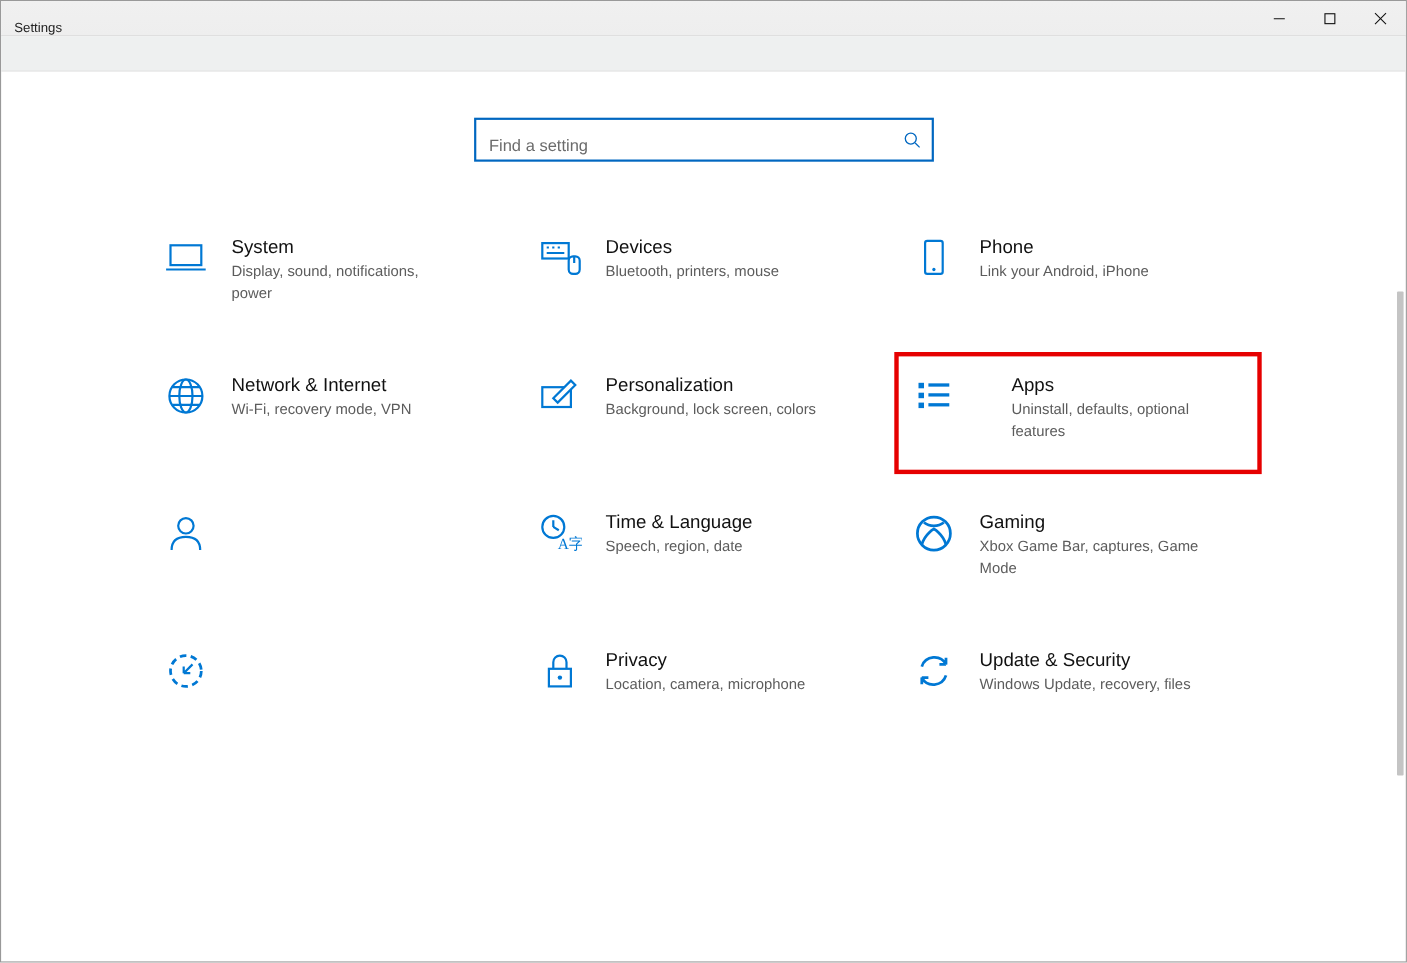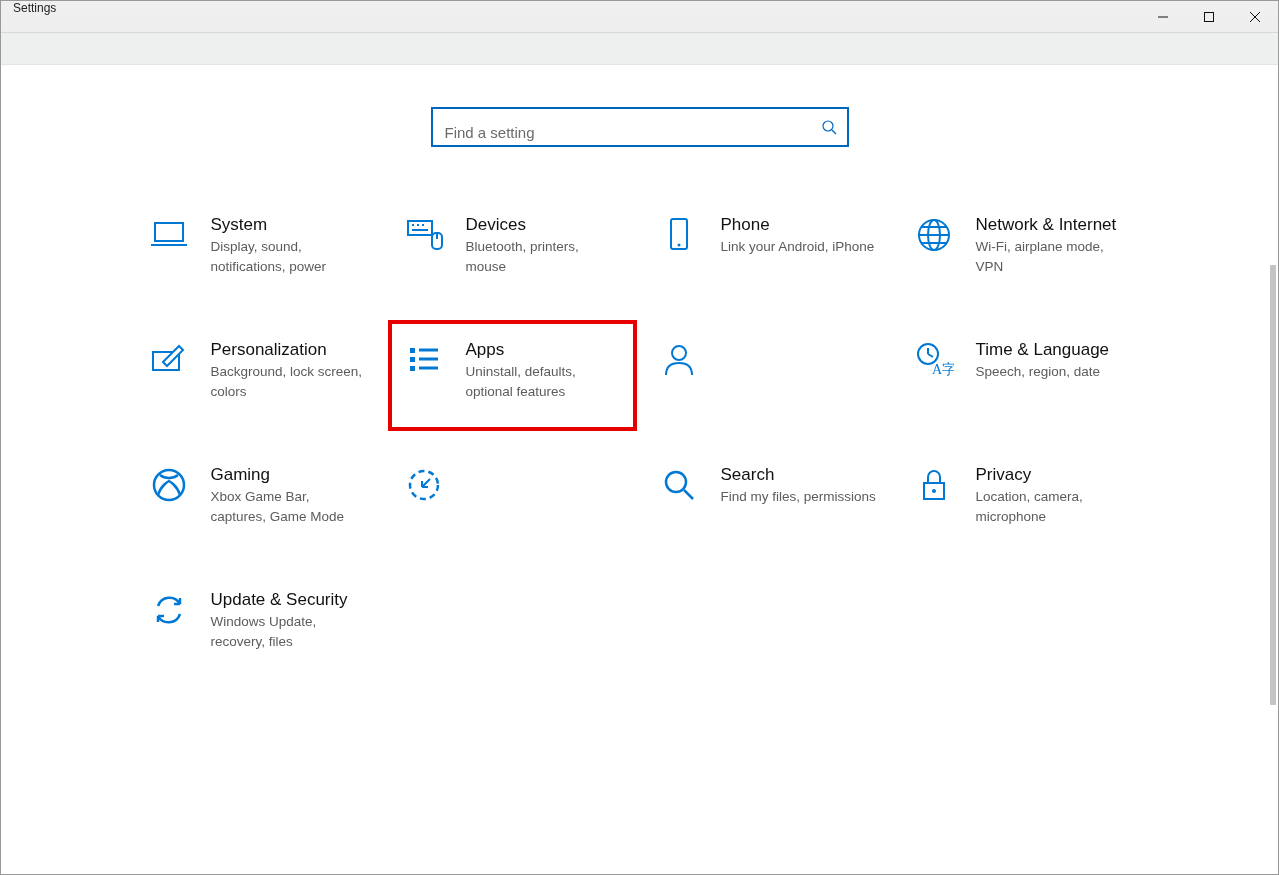--- a/index.html
+++ b/index.html
@@ -10,21 +10,21 @@
     height: 875px;
     overflow: hidden;
     position: relative;
     border: 1px solid #999;
   }
   .titlebar {
     height: 32px;
     background: linear-gradient(#f0f0f0, #eeeeee);
     border-bottom: 1px solid #d8d8d8;
     display: flex;
-    align-items: flex-start;
+    align-items: flex-end;
     padding-left: 12px;
     font-size: 12px;
     color: #222;
   }
   .titlebar-title { flex: 0 0 auto; }
   .titlebar-spacer { flex: 1; }
   .win-controls { display: flex; height: 100%; }
   .win-btn {
     width: 46px;
     height: 100%;
@@ -71,38 +71,39 @@
   .search-input::placeholder { color: #6b6b6b; font-weight: 300; }
   .search-icon {
     color: #0067c0;
     display:flex;
     align-items:center;
   }
   .grid {
     width: 1010px;
     margin: 0 auto;
     display: grid;
-    grid-template-columns: repeat(4, 1fr);
+    grid-template-columns: repeat(3, 1fr);
     column-gap: 10px;
     row-gap: 48px;
   }
   .tile {
     display: flex;
     align-items: flex-start;
     padding: 8px 12px;
     cursor: default;
     position: relative;
   }
   .tile.highlight {
     outline: 4px solid #e60000;
     outline-offset: -2px;
     padding-top: 18px;
     padding-bottom: 28px;
     margin-top:-10px;
     margin-bottom:-20px;
+    gap:29px;
   }
   .tile-icon {
     width: 44px;
     height: 44px;
     color: #0078d4;
     flex-shrink: 0;
     margin-right: 20px;
     display:flex;
     align-items:flex-start;
     justify-content:center;
@@ -282,21 +283,21 @@
         </div>
       </div>
       <div class="tile">
         <div class="tile-icon">
           <svg width="40" height="40" viewBox="0 0 40 40">
             <use href="#svg-globe-icon"></use>
           </svg>
         </div>
         <div class="tile-text">
           <div class="tile-title">Network &amp; Internet</div>
-          <div class="tile-desc">Wi-Fi, airplane mode, VPN</div>
+          <div class="tile-desc">Wi-Fi, recovery mode, VPN</div>
         </div>
       </div>
       <div class="tile">
         <div class="tile-icon">
           <svg width="40" height="40" viewBox="0 0 40 40">
             <use href="#svg-pen-icon"></use>
           </svg>
         </div>
         <div class="tile-text">
           <div class="tile-title">Personalization</div>
@@ -346,31 +347,20 @@
       <div class="tile">
         <div class="tile-icon">
           <svg width="40" height="40" viewBox="0 0 40 40">
             <use href="#svg-ease-icon"></use>
           </svg>
         </div>
       </div>
       <div class="tile">
         <div class="tile-icon">
           <svg width="40" height="40" viewBox="0 0 40 40">
-            <use href="#svg-search-icon"></use>
-          </svg>
-        </div>
-        <div class="tile-text">
-          <div class="tile-title">Search</div>
-          <div class="tile-desc">Find my files, permissions</div>
-        </div>
-      </div>
-      <div class="tile">
-        <div class="tile-icon">
-          <svg width="40" height="40" viewBox="0 0 40 40">
             <use href="#svg-lock-icon"></use>
           </svg>
         </div>
         <div class="tile-text">
           <div class="tile-title">Privacy</div>
           <div class="tile-desc">Location, camera, microphone</div>
         </div>
       </div>
       <div class="tile">
         <div class="tile-icon">

